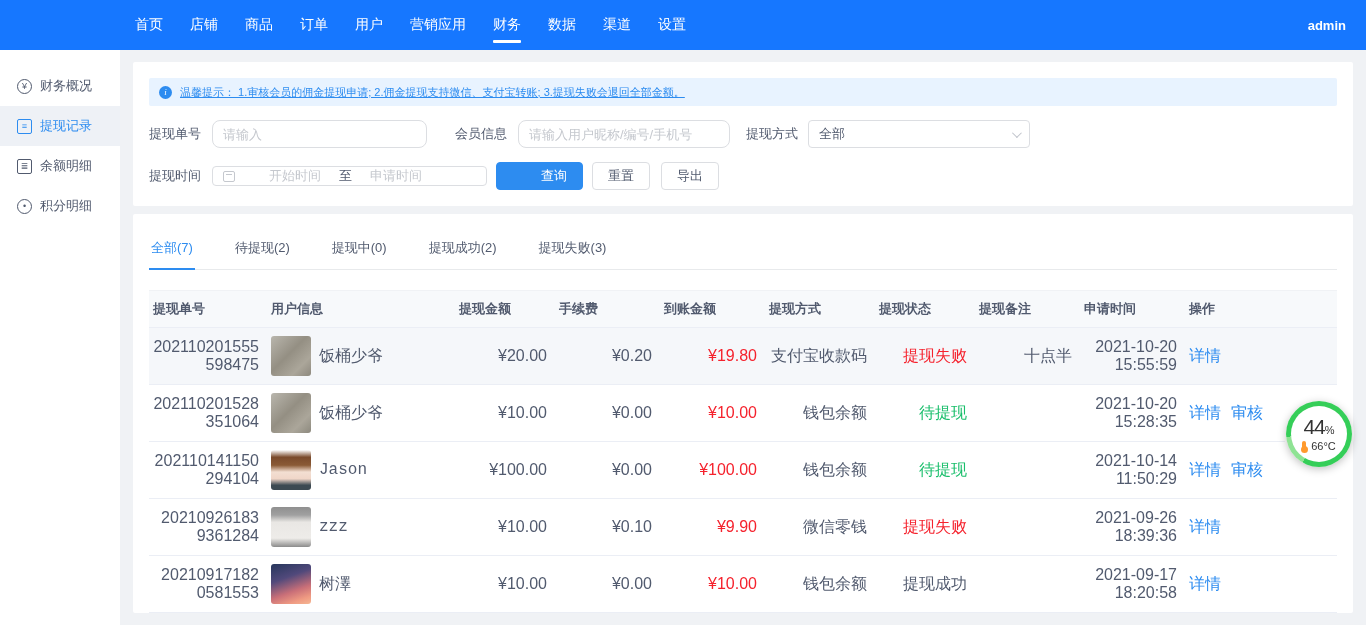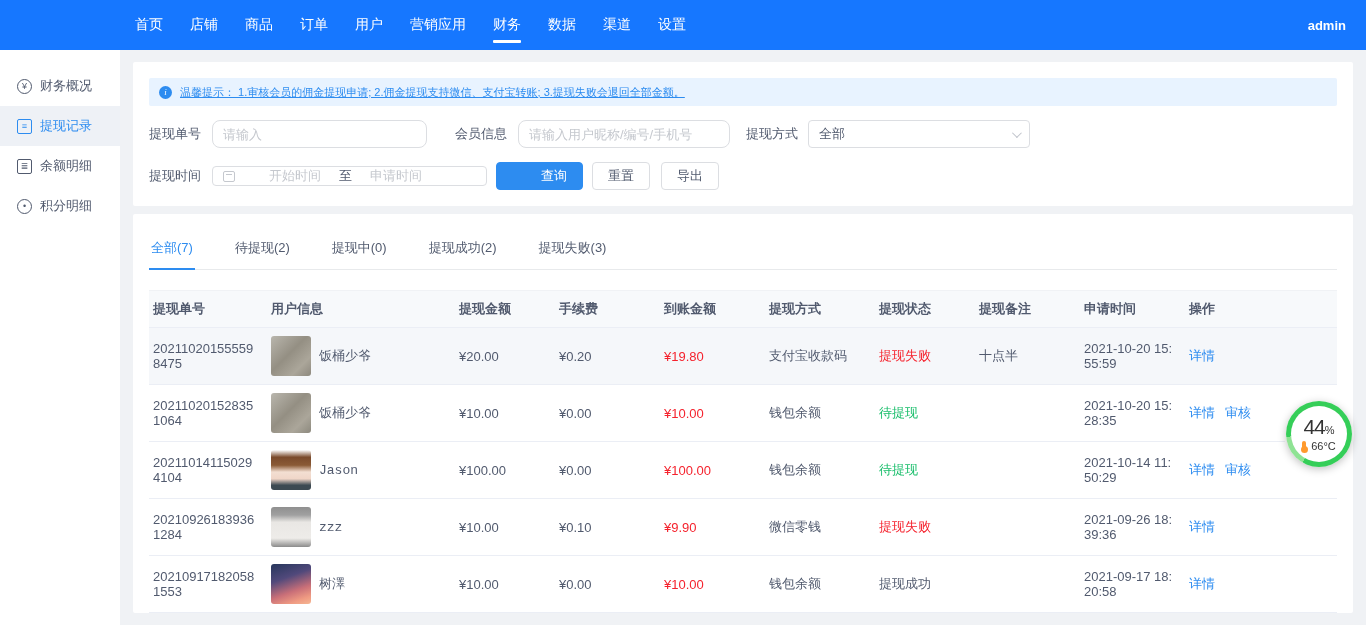--- a/index.html
+++ b/index.html
@@ -71,21 +71,21 @@
   .tab.active { color:#2d8cf0; }
   .tab.active::after { content:""; position:absolute; left:0; right:0; bottom:-1px;
     height:2px; background:#2d8cf0; }
 
   .grid-row { display:grid;
     grid-template-columns:118px 188px 100px 105px 105px 110px 100px 105px 105px 1fr;
     align-items:center; }
   .thead { margin-top:20px; background:#f7f9fb; min-height:38px;
     border-top:1px solid #f0f2f5; border-bottom:1px solid #ebeef5; }
   .th { font-size:13px; color:#515a6e; font-weight:bold; padding:8px 8px 8px 4px; }
-  .trow { min-height:57px; border-bottom:1px solid #ebeef5; font-size:13px; color:#515a6e; }
+  .trow { min-height:57px; border-bottom:1px solid #ebeef5; font-size:16px; color:#515a6e;text-align:right; }
   .trow.tinted { background:#f5f7fa; }
   .td { padding:6px 8px 6px 4px; word-break:break-all; }
   .td.red { color:#f5222d; }
   .status-fail { color:#f5222d; }
   .status-wait { color:#19be6b; }
   .status-ok { color:#515a6e; }
   .user-cell { display:flex; align-items:center; gap:8px;font-family:Liberation Mono, monospace; }
   .avatar { width:40px; height:40px; border-radius:3px; flex:0 0 auto; }
   .av-stone { background:linear-gradient(135deg,#b9b6ad 0%,#948f83 45%,#aba69a 75%,#8d897e 100%); }
   .av-cartoon { background:linear-gradient(180deg,#fff 0%,#7a4a2b 18%,#8a5a35 38%,#f3dfd2 55%,#f0d6c8 72%,#3c4a52 88%); }

